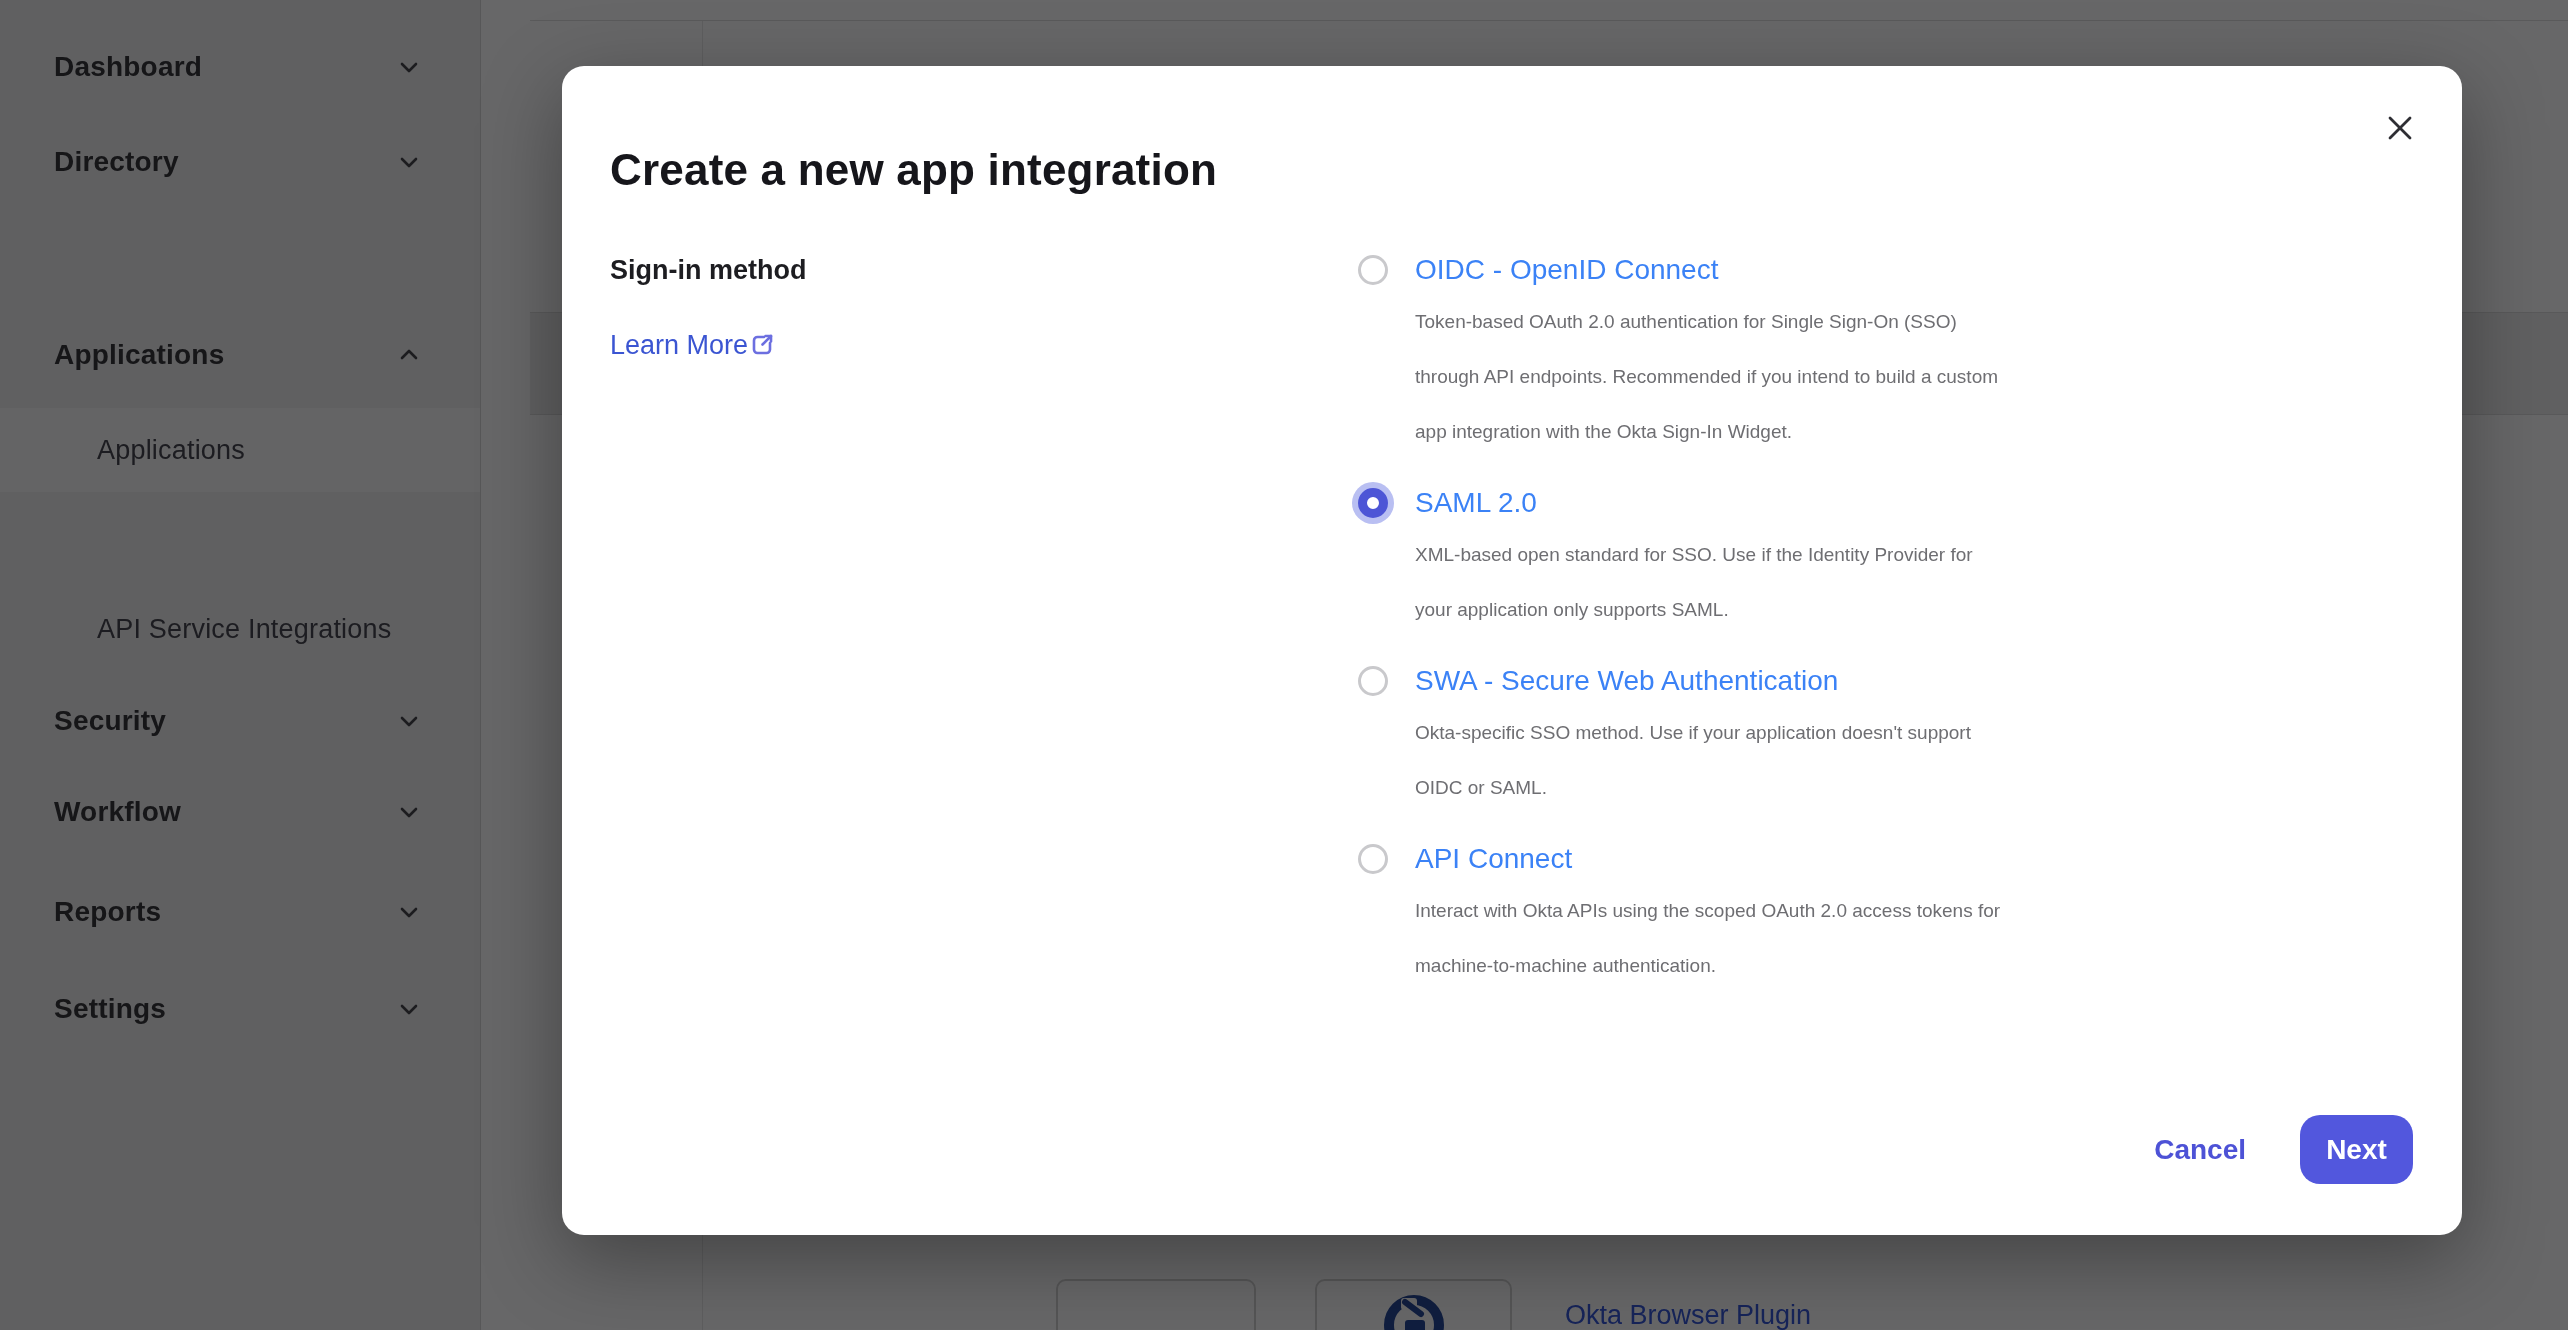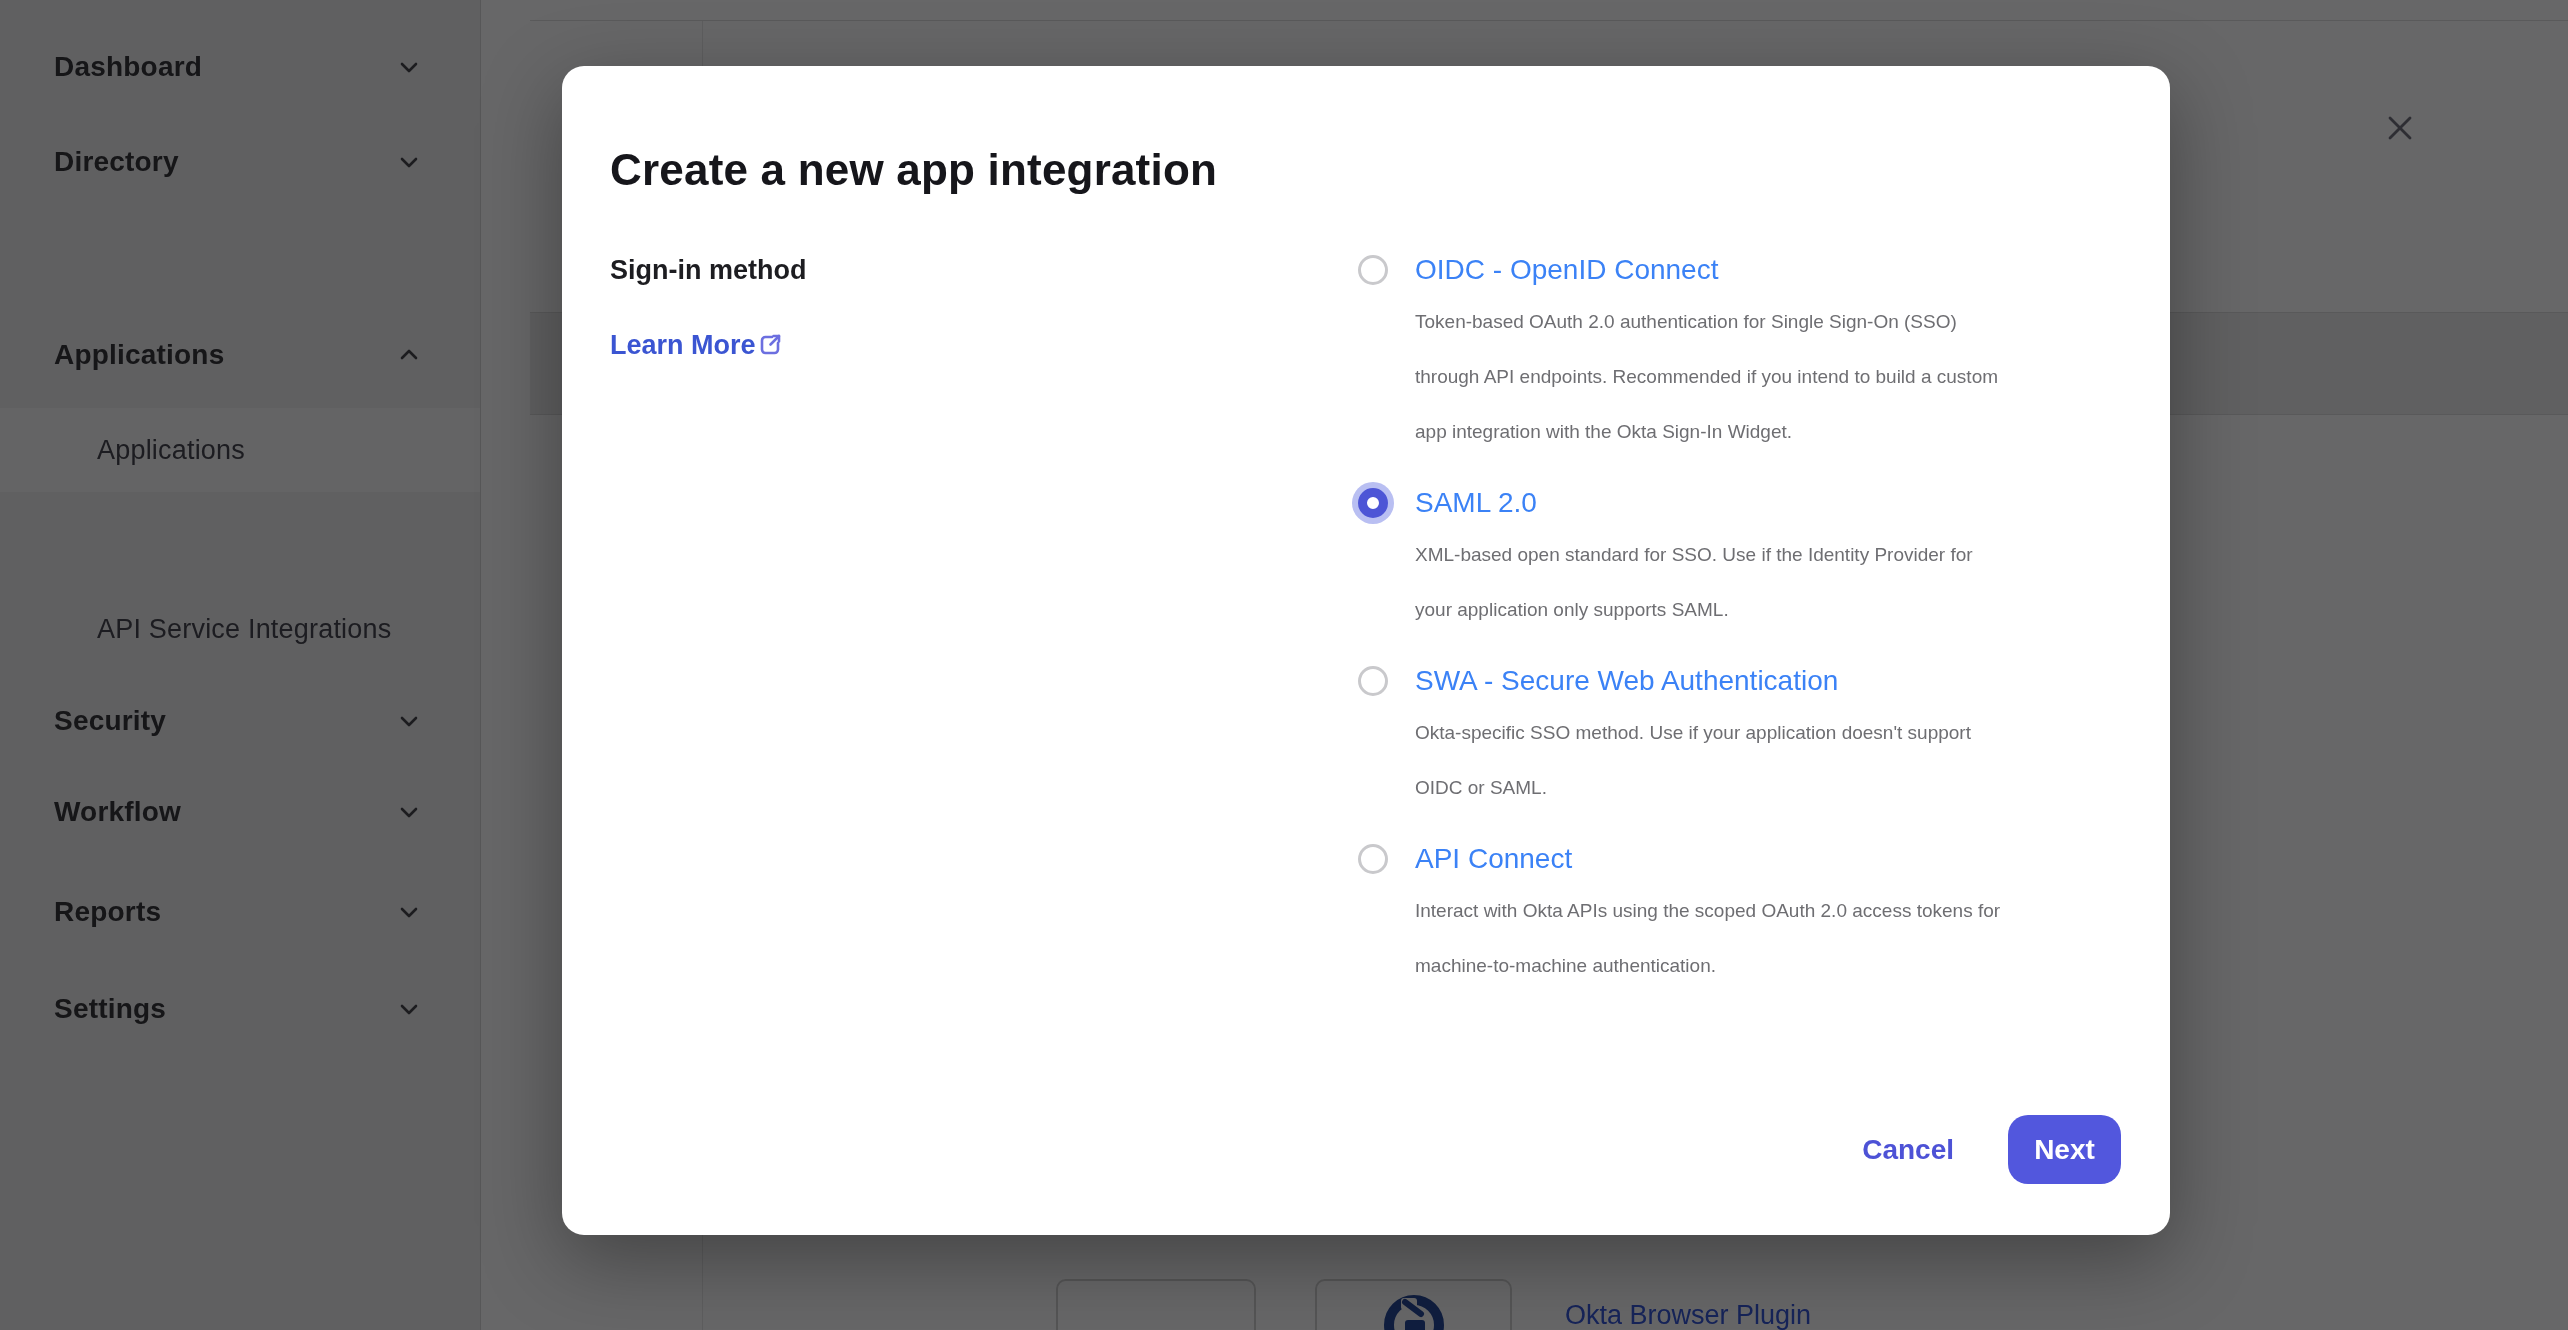--- a/index.html
+++ b/index.html
@@ -50,42 +50,42 @@
   .bottom-link {
     position: absolute; left: 1565px; top: 1300px;
     font-size: 27px; font-weight: 500; color: #2c50d8; cursor: pointer; white-space: nowrap;
   }
 
   
   .overlay { position: absolute; inset: 0; background: rgba(10,10,12,0.62); z-index: 50; }
 
   
   .modal {
-    position: absolute; left: 562px; top: 66px; width: 1608px; height: 1169px;
+    position: absolute; left: 562px; top: 66px; width: 1900px; height: 1169px;
     background: #ffffff; border-radius: 22px; z-index: 100;
     box-shadow: 0 24px 80px rgba(0,0,0,0.35);
   }
   .close-btn {
     position: absolute; left: 1818px; top: 42px; width: 40px; height: 40px;
     display: flex; align-items: center; justify-content: center;
     background: none; border: none; cursor: pointer;
   }
   .modal-title {
     position: absolute; left: 48px; top: 80px;
     font-size: 44px; line-height: 48px; font-weight: 700; color: #16161b; letter-spacing: 0.2px;
     white-space: nowrap;
   }
   .signin-label {
     position: absolute; left: 48px; top: 186px;
     font-size: 27px; line-height: 36px; font-weight: 700; color: #1d1d21;
   }
   .learn-more {
     position: absolute; left: 48px; top: 258px; height: 42px;
     display: flex; align-items: center; gap: 0;
-    font-size: 27px; font-weight: 700; color: #3b55d2; cursor: pointer; text-decoration: none;
+    font-size: 27px; font-weight: 400; color: #3b55d2; cursor: pointer; text-decoration: none;
   }
 
   .options { position: absolute; left: 796px; top: 186px; width: 1080px; }
   .opt { margin-bottom: 26px; }
   .opt-head { display: flex; align-items: center; gap: 27px; height: 36px; cursor: pointer; }
   .radio {
     width: 30px; height: 30px; border-radius: 50%; flex-shrink: 0;
     border: 3px solid #c9c9cc; background: #ffffff;
   }
   .opt.selected .radio {

